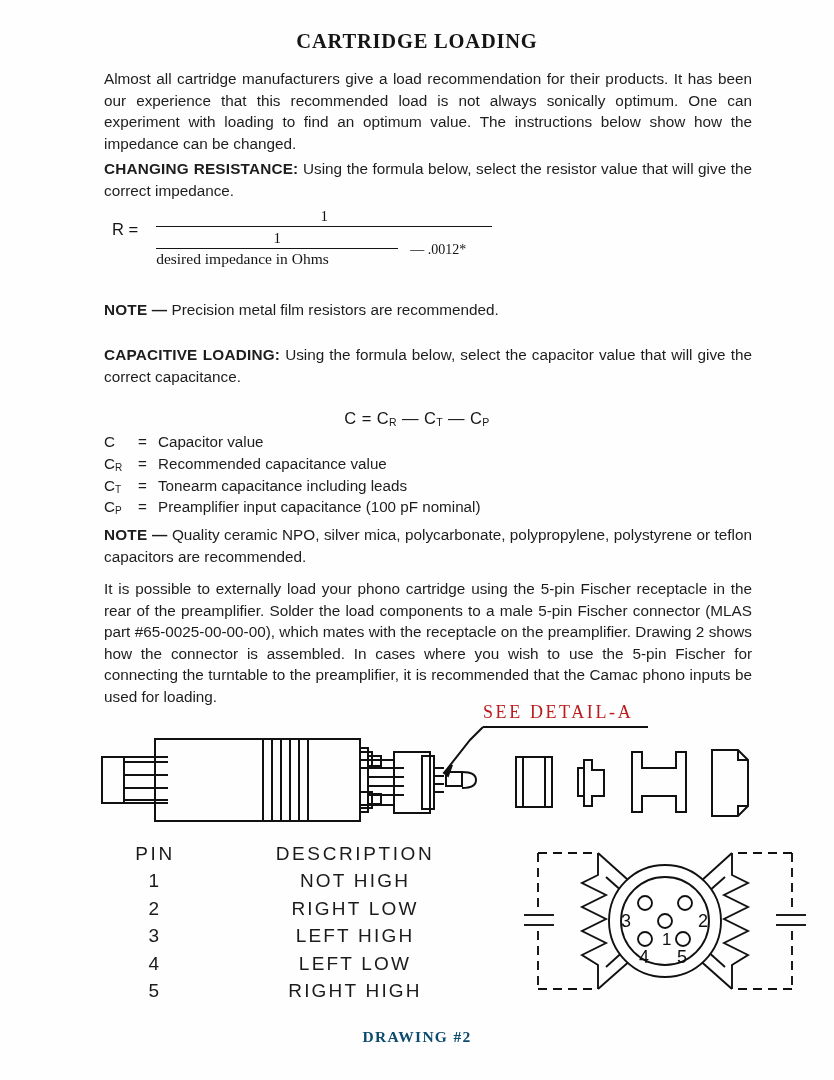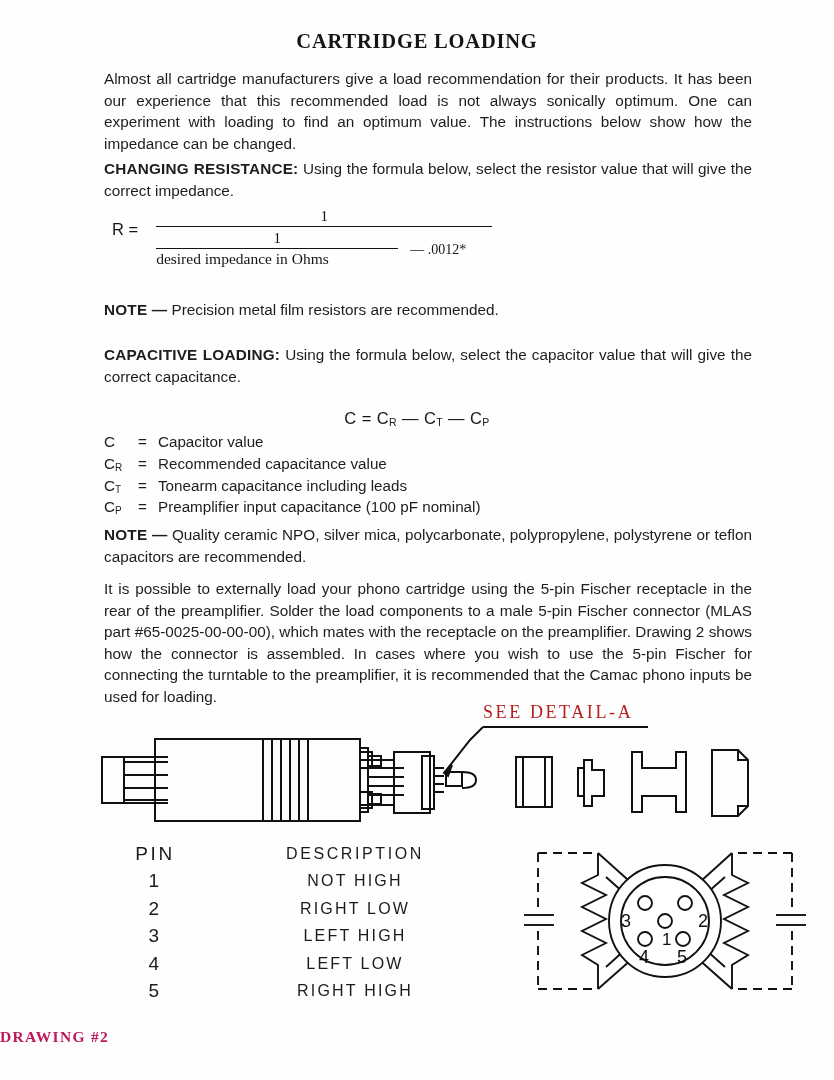--- a/index.html
+++ b/index.html
@@ -178,21 +178,21 @@
   }
   .pt-pin {
     width: 110px;
     text-align: center;
     font-size: 19px;
     letter-spacing: 2.2px;
   }
   .pt-desc {
     width: 290px;
     text-align: center;
-    font-size: 16px;
+    font-size: 19px;
     letter-spacing: 2.2px;
   }
   .pt-head .pt-pin, .pt-head .pt-desc { letter-spacing: 2.6px; }
 
   
   .detail-caption {
     position: absolute;
     left: 578px;
     top: 1000px;
     width: 200px;
@@ -213,25 +213,26 @@
     font-size: 18px;
     letter-spacing: 2.6px;
     font-family: Liberation Serif, serif;
     color: #b91c1c;
   }
   .drawing-caption {
     position: absolute;
     left: 0;
     top: 1028px;
     width: 834px;
+    text-align: center;
     font-family: "Liberation Serif", serif;
     font-weight: bold;
     font-size: 15.5px;
     letter-spacing: 1.3px;
-    color: #be185d;
+    color: #0c4a6e;
   }
 </style>
 </head>
 <body>
 
 <div class="page">
 
   <div class="doc-title">CARTRIDGE LOADING</div>
 
   <div class="body-col" style="top:68px;">

